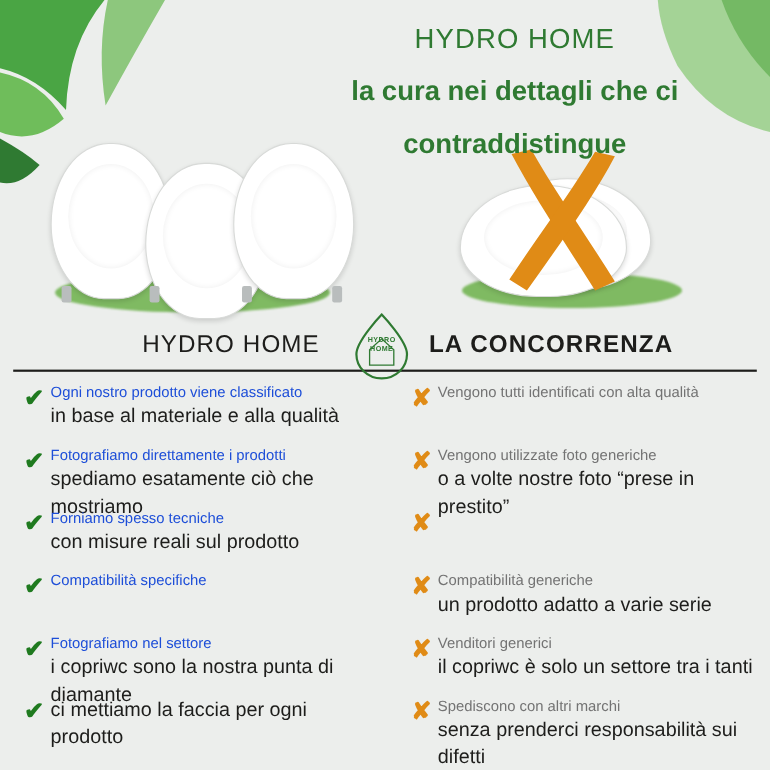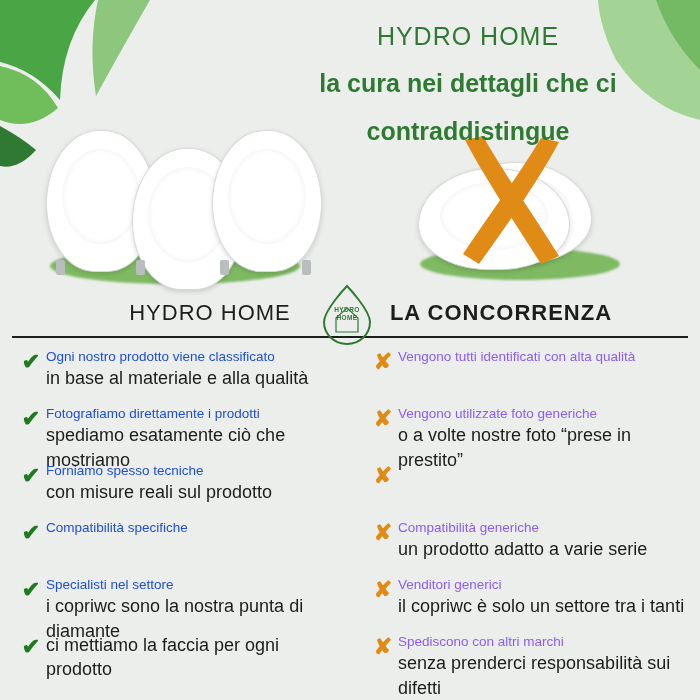--- a/index.html
+++ b/index.html
@@ -191,21 +191,21 @@
   .t1 {
     font-size: 13.5px;
     line-height: 1.35;
   }
   .t2 {
     font-size: 18px;
     line-height: 1.35;
     color: #1d1d1b;
   }
   .col.left .t1  { color: #1d4ed8; }
-  .col.right .t1 { color: #8b5cf6; }
+  .col.right .t1 { color: #737373; }
 </style>
 </head>
 <body>
 
 <svg class="leaf-deco leaf-tl" viewBox="0 0 180 190">
   <path d="M0 0 L95 0 Q62 40 60 100 Q34 70 0 62 Z" fill="#4aa544"></path>
   <path d="M0 66 Q38 74 58 108 Q30 132 0 120 Z" fill="#6fbd5b"></path>
   <path d="M0 126 Q22 138 36 150 Q18 170 0 166 Z" fill="#2f7a32"></path>
   <path d="M98 0 L150 0 Q120 52 96 96 Q88 46 98 0 Z" fill="#7cc06a" opacity="0.85"></path>
 </svg>
@@ -290,21 +290,21 @@
     </div>
     <div class="row">
       <div class="mark check">✔</div>
       <div class="texts">
         <div class="t1">Compatibilità specifiche</div>
       </div>
     </div>
     <div class="row">
       <div class="mark check">✔</div>
       <div class="texts">
-        <div class="t1">Specialisti nel settore</div>
+        <div class="t1">Fotografiamo nel settore</div>
         <div class="t2">i copriwc sono la nostra punta di diamante</div>
       </div>
     </div>
     <div class="row">
       <div class="mark check">✔</div>
       <div class="texts">
         <div class="t2">ci mettiamo la faccia per ogni prodotto</div>
       </div>
     </div>
   </div>

